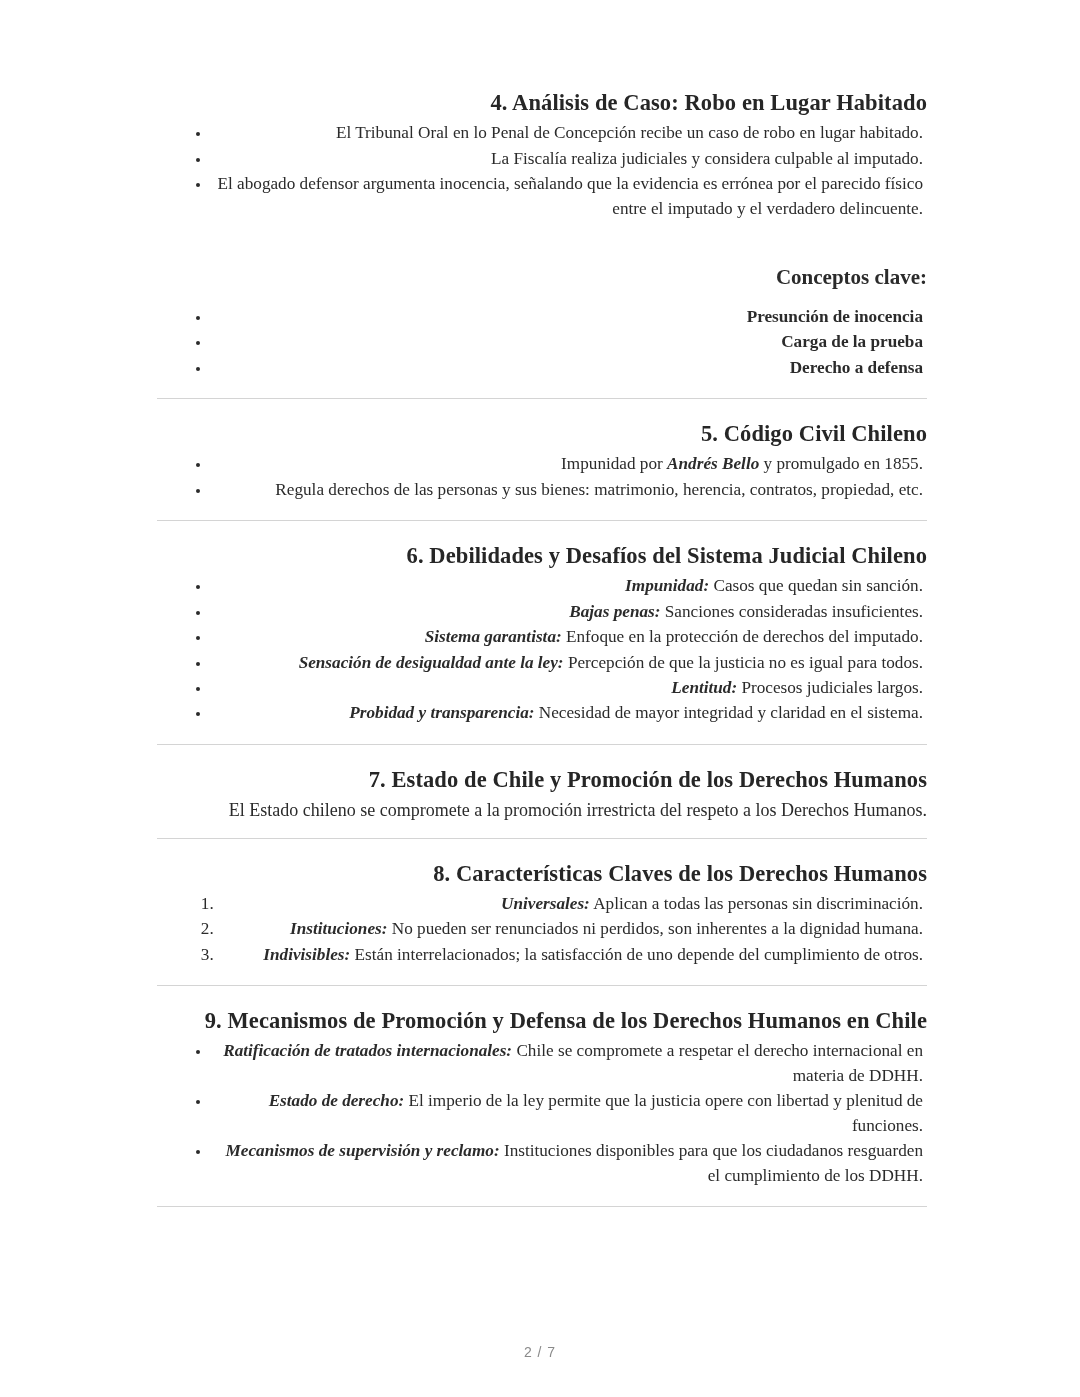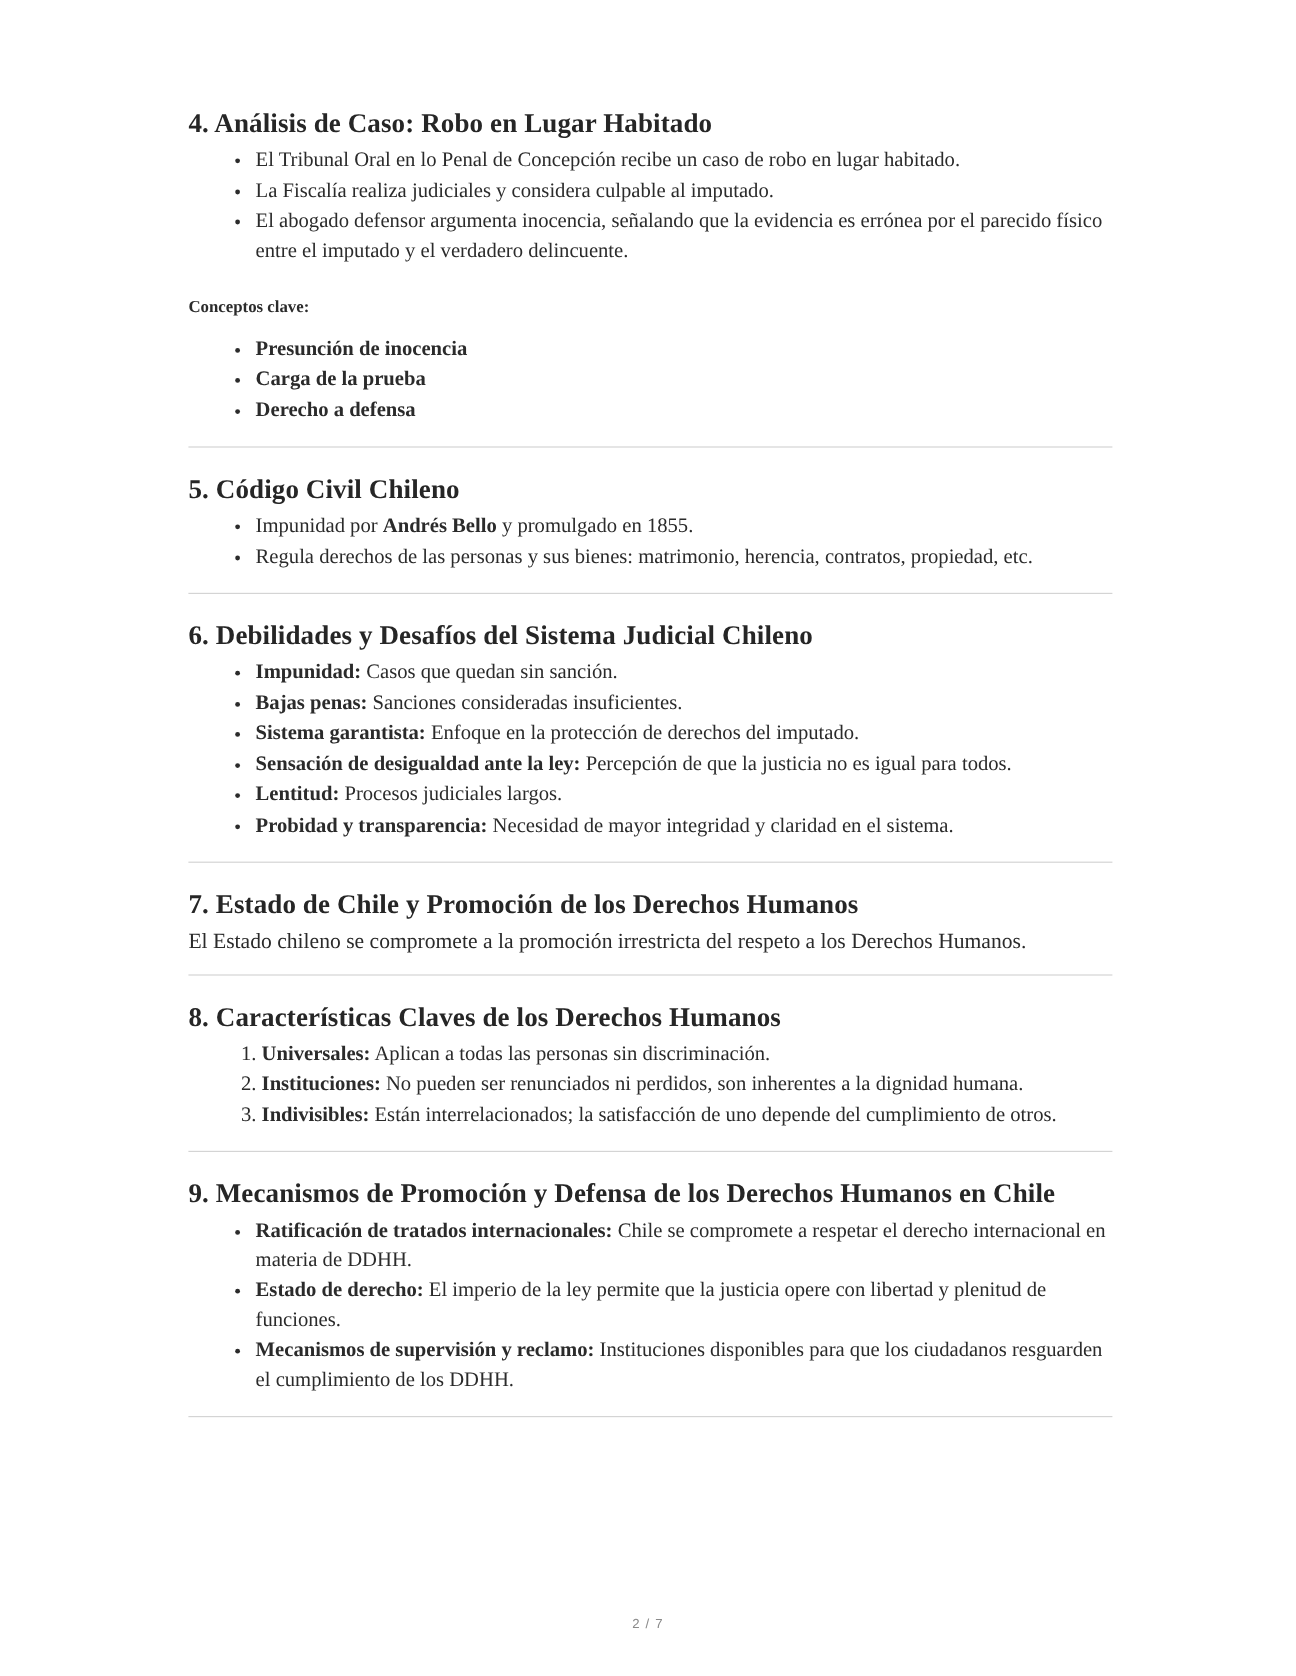--- a/index.html
+++ b/index.html
@@ -16,20 +16,21 @@
     overflow: hidden;
   }
   .page {
     position: absolute;
     left: 0;
     top: 0;
     width: 1080px;
     height: 1397px;
     box-sizing: border-box;
     padding: 88px 68px 0 157px;
+    text-align: right;
   }
   .content {
     width: 770px;
   }
 
   h2.section-heading {
     font-size: 22.5px;
     font-weight: bold;
     line-height: 1.30;
     margin: 0 0 4px 0;
@@ -51,54 +52,54 @@
     margin: 0 0 1px 0;
     padding-left: 2px;
   }
   ol.numbers { padding-left: 57px; }
   ol.numbers > li { padding-left: 0px; }
 
   ul.bullets > li::marker { font-size: 15px; }
 
   li.bold-item { font-weight: bold; }
 
-  .lead { font-weight: bold; }
+  .lead { font-weight: bold; font-style: italic; }
 
   p.para {
     font-size: 18px;
     line-height: 1.42;
     margin: 0;
   }
 
   p.label {
-    font-size: 14px;
+    font-size: 21px;
     line-height: 1.42;
     font-weight: bold;
-    margin: 0 0 12px 0;
+    margin: 16px 0 12px 0;
   }
 
   hr.rule {
     border: none;
     border-top: 1.5px solid #d4d4d4;
     margin: 0;
     width: 770px;
   }
 
   .block { margin: 0; }
   .gap-after-list { height: 22px; }
   .gap-before-rule { height: 14px; }
   .gap-after-rule { height: 20px; }
 
   .footer {
     position: absolute;
     left: 0;
     bottom: 37px;
     width: 1080px;
     text-align: center;
-    font-size: 11px;
+    font-size: 14px;
     letter-spacing: 1px;
     color: #8a8a8a;
     font-family: "Liberation Sans", sans-serif;
   }
 </style>
 </head>
 <body>
 
 <div class="page">
   <div class="content">

